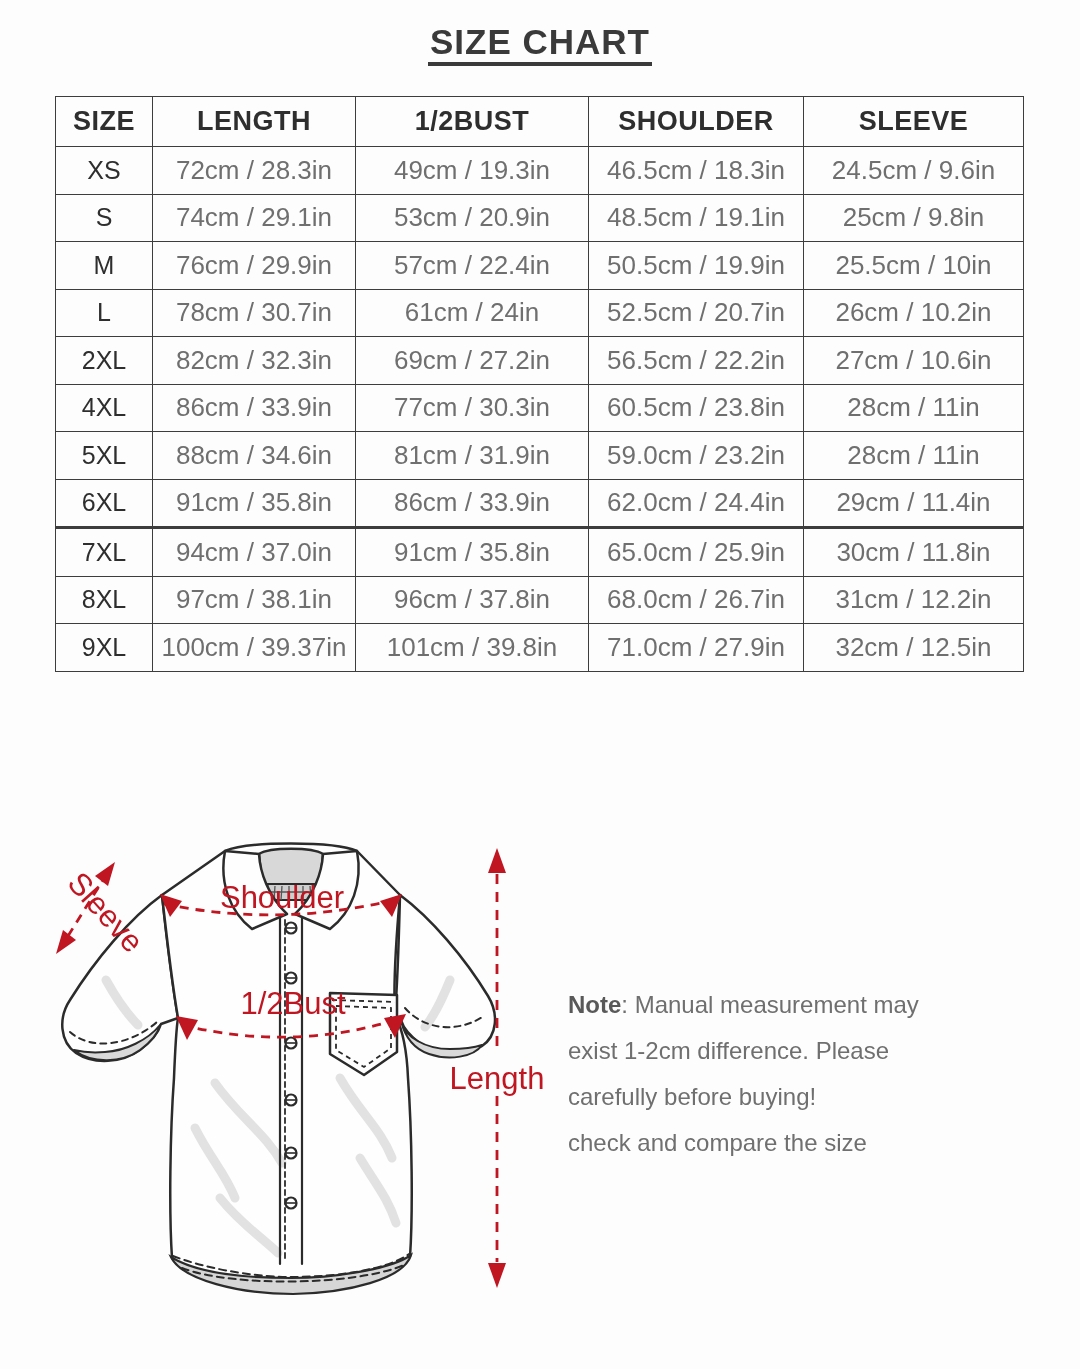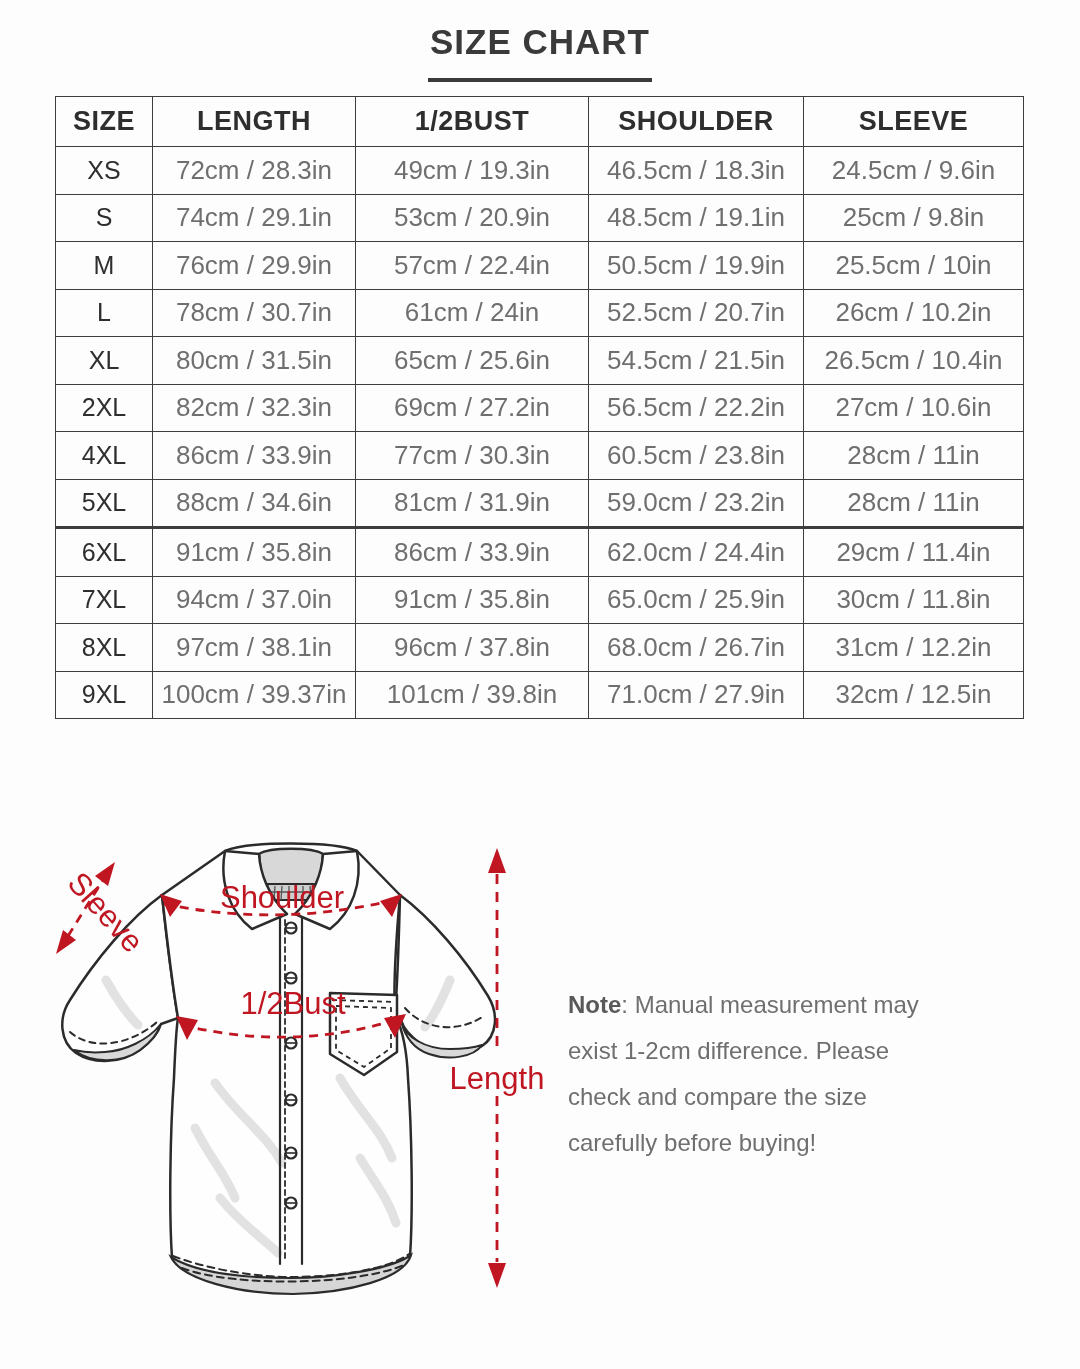--- a/index.html
+++ b/index.html
@@ -4,21 +4,21 @@
 <style>
   html,body{margin:0;padding:0;background:#ffffff;}
   .canvas{
     position:relative;width:1080px;height:1369px;background:#fdfdfd;
     font-family:"Liberation Sans", sans-serif;overflow:hidden;
   }
   
   .title-wrap{position:absolute;top:22px;left:0;width:1080px;text-align:center;}
   .title{
     display:inline-block;font-size:35px;font-weight:bold;color:#3a3a3a;
-    letter-spacing:1px;border-bottom:4px solid #3a3a3a;padding:0 2px 16px 2px;
+    letter-spacing:1px;border-bottom:4px solid #3a3a3a;padding:0 2px 0 2px;
   }
   
   table.size-table{
     position:absolute;left:55px;top:96px;width:968px;
     border-collapse:collapse;table-layout:fixed;background:#fdfdfd;
   }
   table.size-table th, table.size-table td{
     border:1.5px solid #3d3d3d;text-align:center;vertical-align:middle;
     padding:0;overflow:hidden;white-space:nowrap;
   }
@@ -89,27 +89,20 @@
           <td>25.5cm / 10in</td>
         </tr>
         <tr>
           <td class="size-col">L</td>
           <td>78cm / 30.7in</td>
           <td>61cm / 24in</td>
           <td>52.5cm / 20.7in</td>
           <td>26cm / 10.2in</td>
         </tr>
         <tr>
-          <td class="size-col">XL</td>
-          <td>80cm / 31.5in</td>
-          <td>65cm / 25.6in</td>
-          <td>54.5cm / 21.5in</td>
-          <td>26.5cm / 10.4in</td>
-        </tr>
-        <tr>
           <td class="size-col">2XL</td>
           <td>82cm / 32.3in</td>
           <td>69cm / 27.2in</td>
           <td>56.5cm / 22.2in</td>
           <td>27cm / 10.6in</td>
         </tr>
         <tr>
           <td class="size-col">4XL</td>
           <td>86cm / 33.9in</td>
           <td>77cm / 30.3in</td>
@@ -253,17 +246,17 @@
         <text x="272" y="80" text-anchor="middle" font-size="31" fill="#bf1622" font-family="Liberation Sans, sans-serif">Shoulder</text>
         <text x="283" y="186" text-anchor="middle" font-size="31" fill="#bf1622" font-family="Liberation Sans, sans-serif">1/2Bust</text>
         <text x="487" y="261" text-anchor="middle" font-size="31" fill="#bf1622" font-family="Liberation Sans, sans-serif">Length</text>
       </g>
     </svg>
   </div>
 
   <div class="note">
     <div class="note-line"><b>Note</b><span>: Manual measurement may</span></div>
     <div class="note-line">exist 1-2cm difference. Please</div>
+    <div class="note-line">carefully before buying!</div>
     <div class="note-line">check and compare the size</div>
-    <div class="note-line">carefully before buying!</div>
   </div>
 
 </div>
 
 </body></html>

